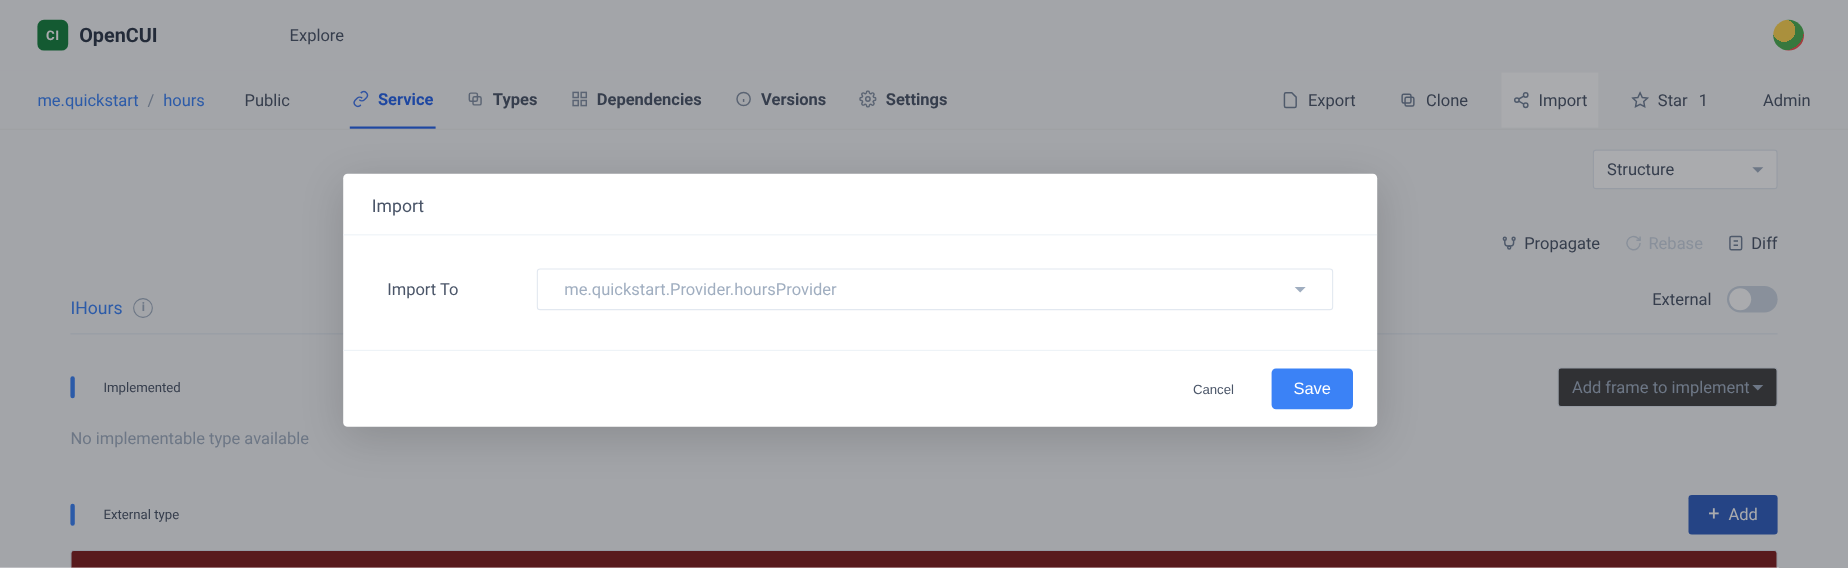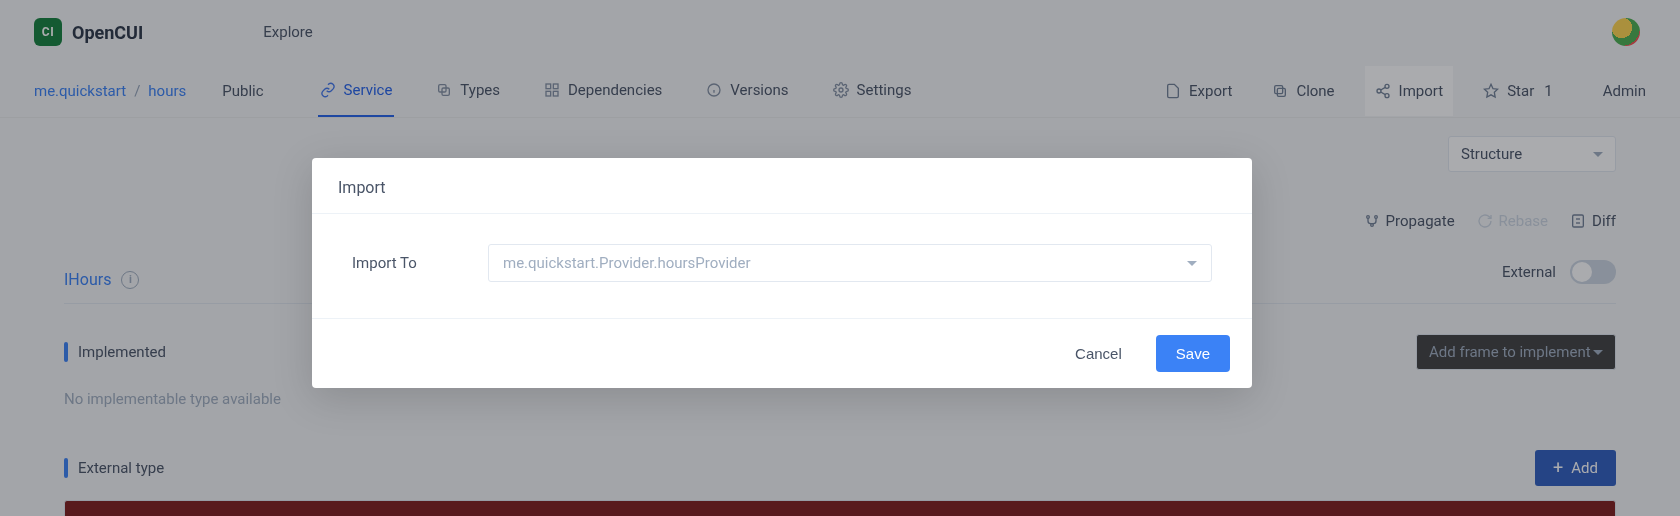--- a/index.html
+++ b/index.html
@@ -75,23 +75,24 @@
     font-size: 15px;
   }
   .breadcrumb .sep { color: #94a3b8; }
   .visibility {
     margin-left: 36px;
     color: #4a5568;
   }
   .tabs {
     display: flex;
     align-items: stretch;
-    gap: 40px;
+    gap: 26px;
     margin-left: 54px;
     height: 100%;
+    font-weight: bold;
   }
   .tab {
     display: flex;
     align-items: center;
     gap: 8px;
     color: #4a5568;
     border-bottom: 2px solid transparent;
     padding: 0 2px;
   }
   .tab.active {
@@ -191,23 +192,23 @@
   .hr { height: 1px; background: #e2e8f0; margin-top: 14px; }
 
   .section-row {
     display: flex;
     align-items: center;
     margin-top: 30px;
   }
   .section-title {
     display: flex;
     align-items: center;
-    gap: 10px;
-    color: #4a5568;
-    font-size: 15px;
+    gap: 26px;
+    color: #4a5568;
+    font-size: 12px;
   }
   .section-bar {
     width: 4px; height: 20px; background: #3b82f6; border-radius: 2px;
   }
   .add-frame {
     margin-left: auto;
     display: flex; align-items: center; justify-content: space-between;
     background: #404040; border: 1px solid #e2e8f0; border-radius: 3px;
     height: 36px; width: 200px; padding: 0 12px; color: #a0aec0;
   }
@@ -258,30 +259,30 @@
     padding: 30px 40px 36px 40px;
     border-bottom: 1px solid #edf2f7;
   }
   .modal-label { color: #4a5568; font-size: 15px; min-width: 80px; }
   .modal-select {
     flex: 1;
     height: 38px;
     border: 1px solid #e2e8f0;
     border-radius: 3px;
     display: flex; align-items: center; justify-content: space-between;
-    padding: 0 14px;
+    padding: 0 24px;
     color: #a0aec0;
     background: #fff;
   }
   .modal-footer {
     display: flex; justify-content: flex-end; gap: 24px;
     padding: 16px 22px;
   }
   .btn-cancel {
-    color: #4a5568; background: none; border: none; font-size: 15px;
+    color: #4a5568; background: none; border: none; font-size: 12px;
     padding: 8px 10px; cursor: pointer;
   }
   .btn-save {
     background: #3b82f6; color: #fff; border: none; border-radius: 4px;
     font-size: 15px; padding: 10px 20px; cursor: pointer;
   }
 
   .chev {
     width: 0; height: 0; border-left: 5px solid transparent; border-right: 5px solid transparent;
     border-top: 5px solid #a0aec0; display: inline-block;

